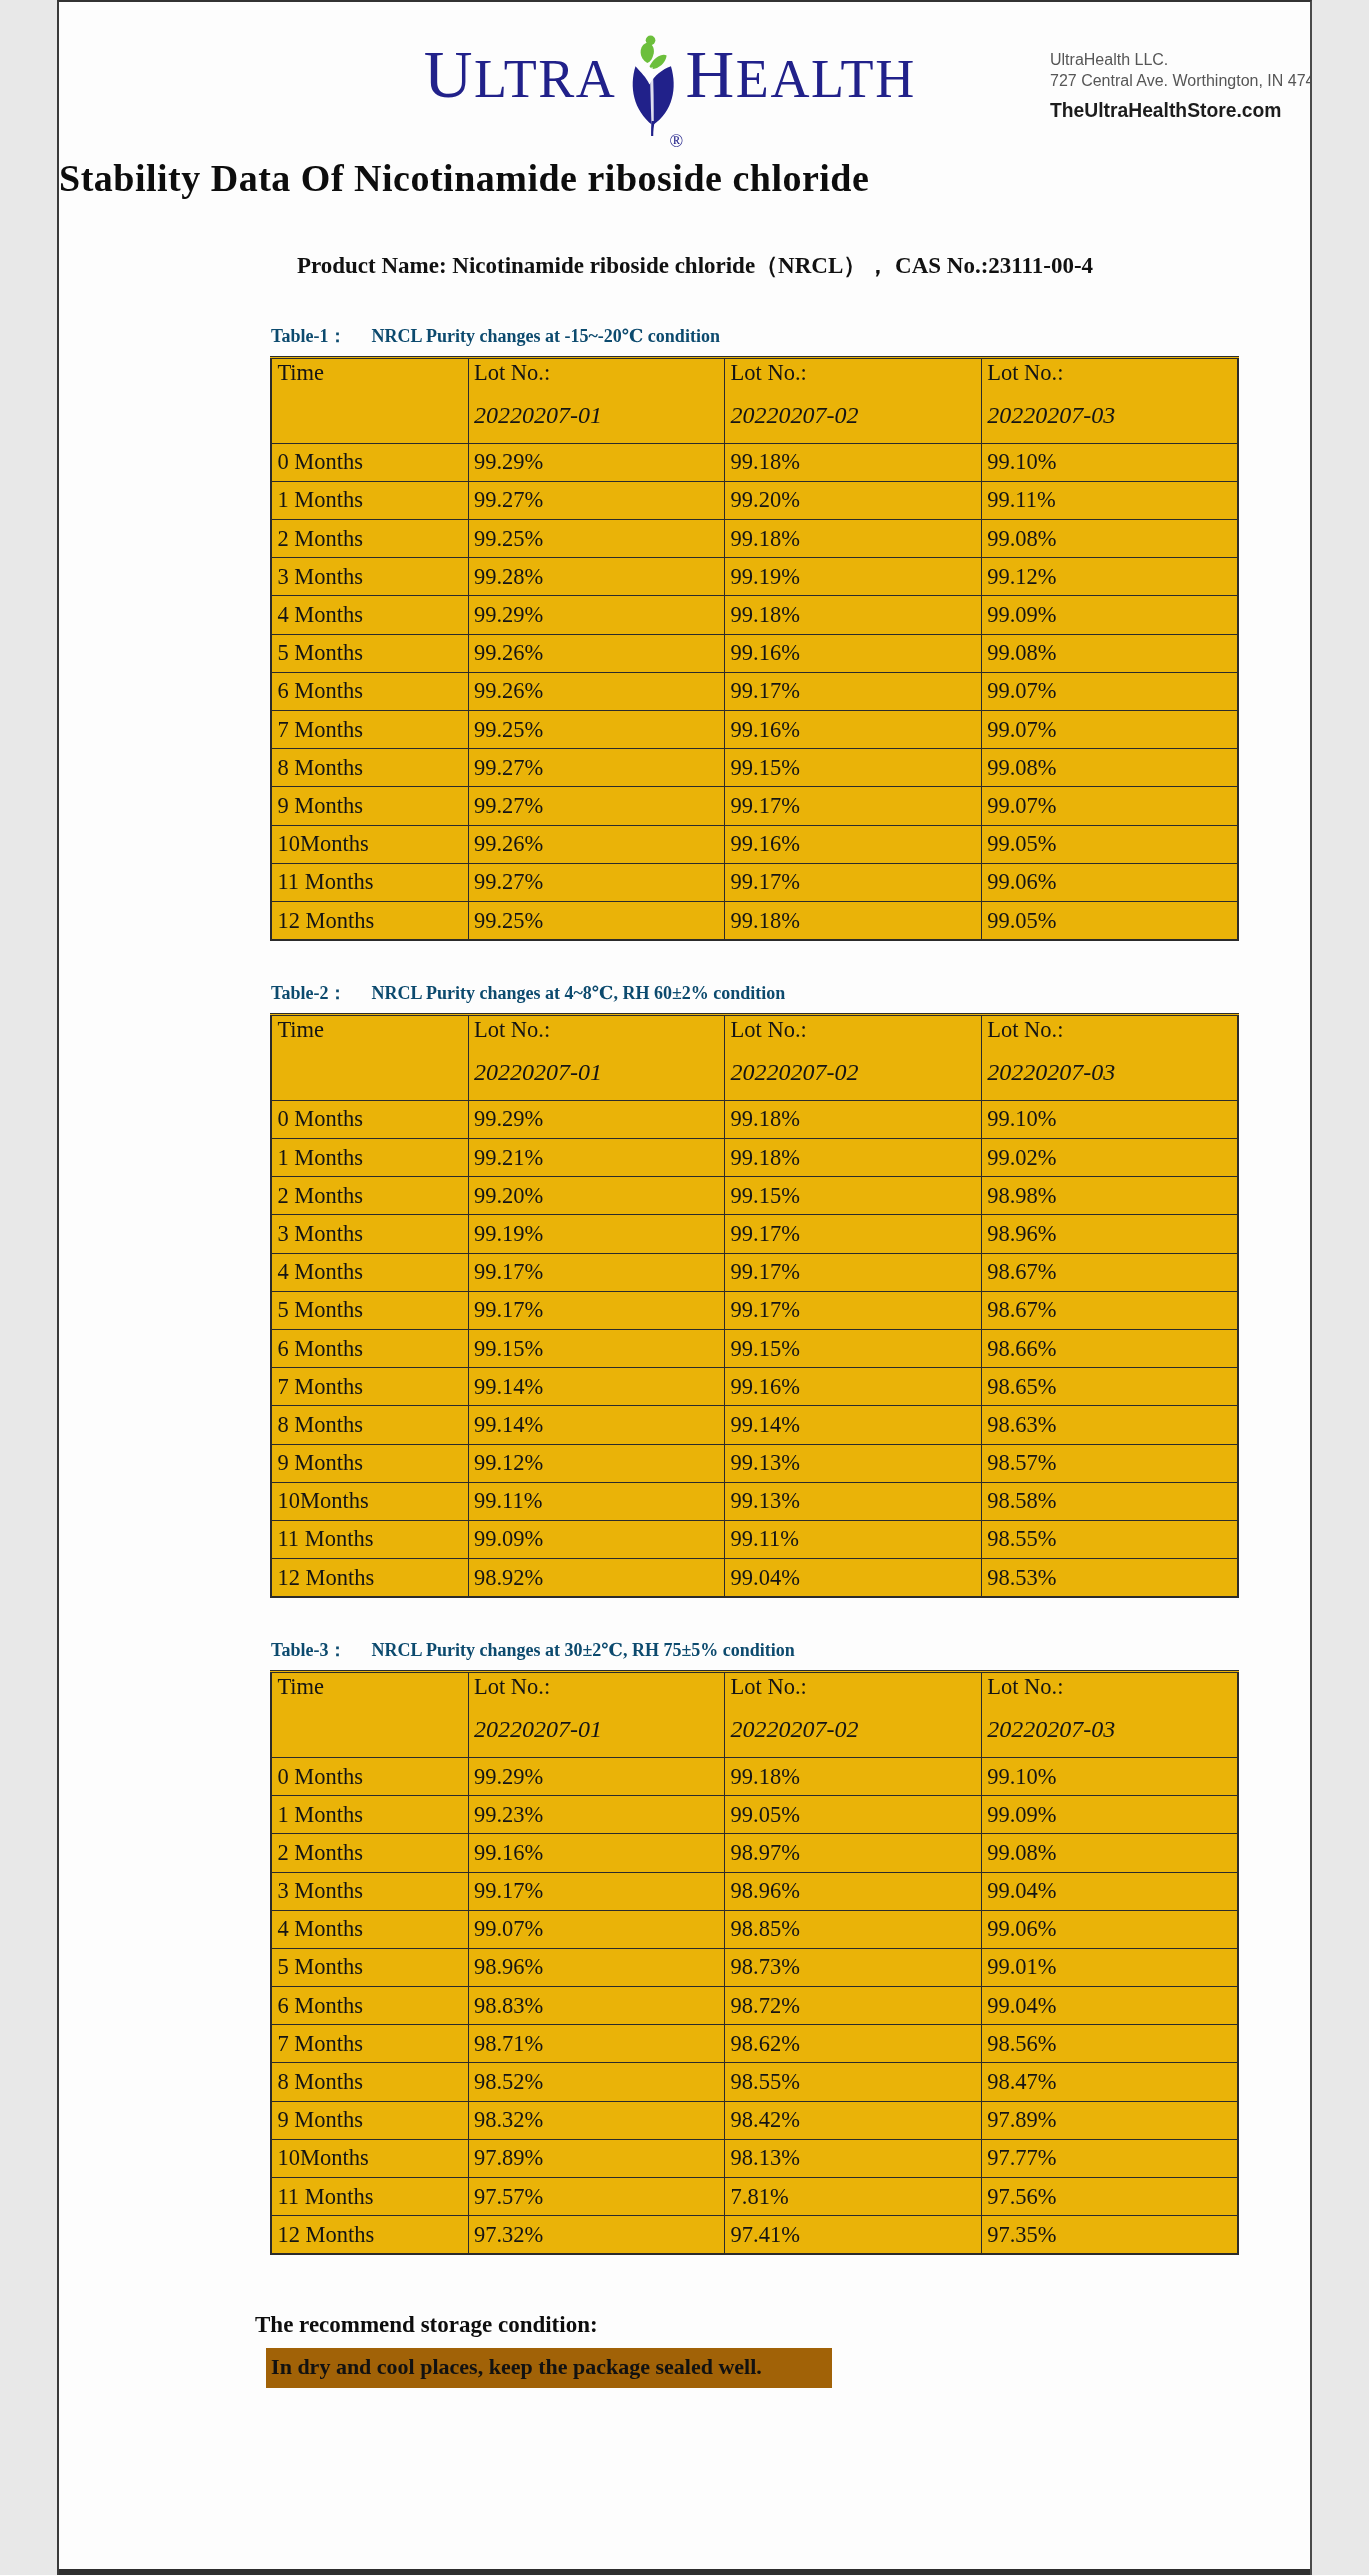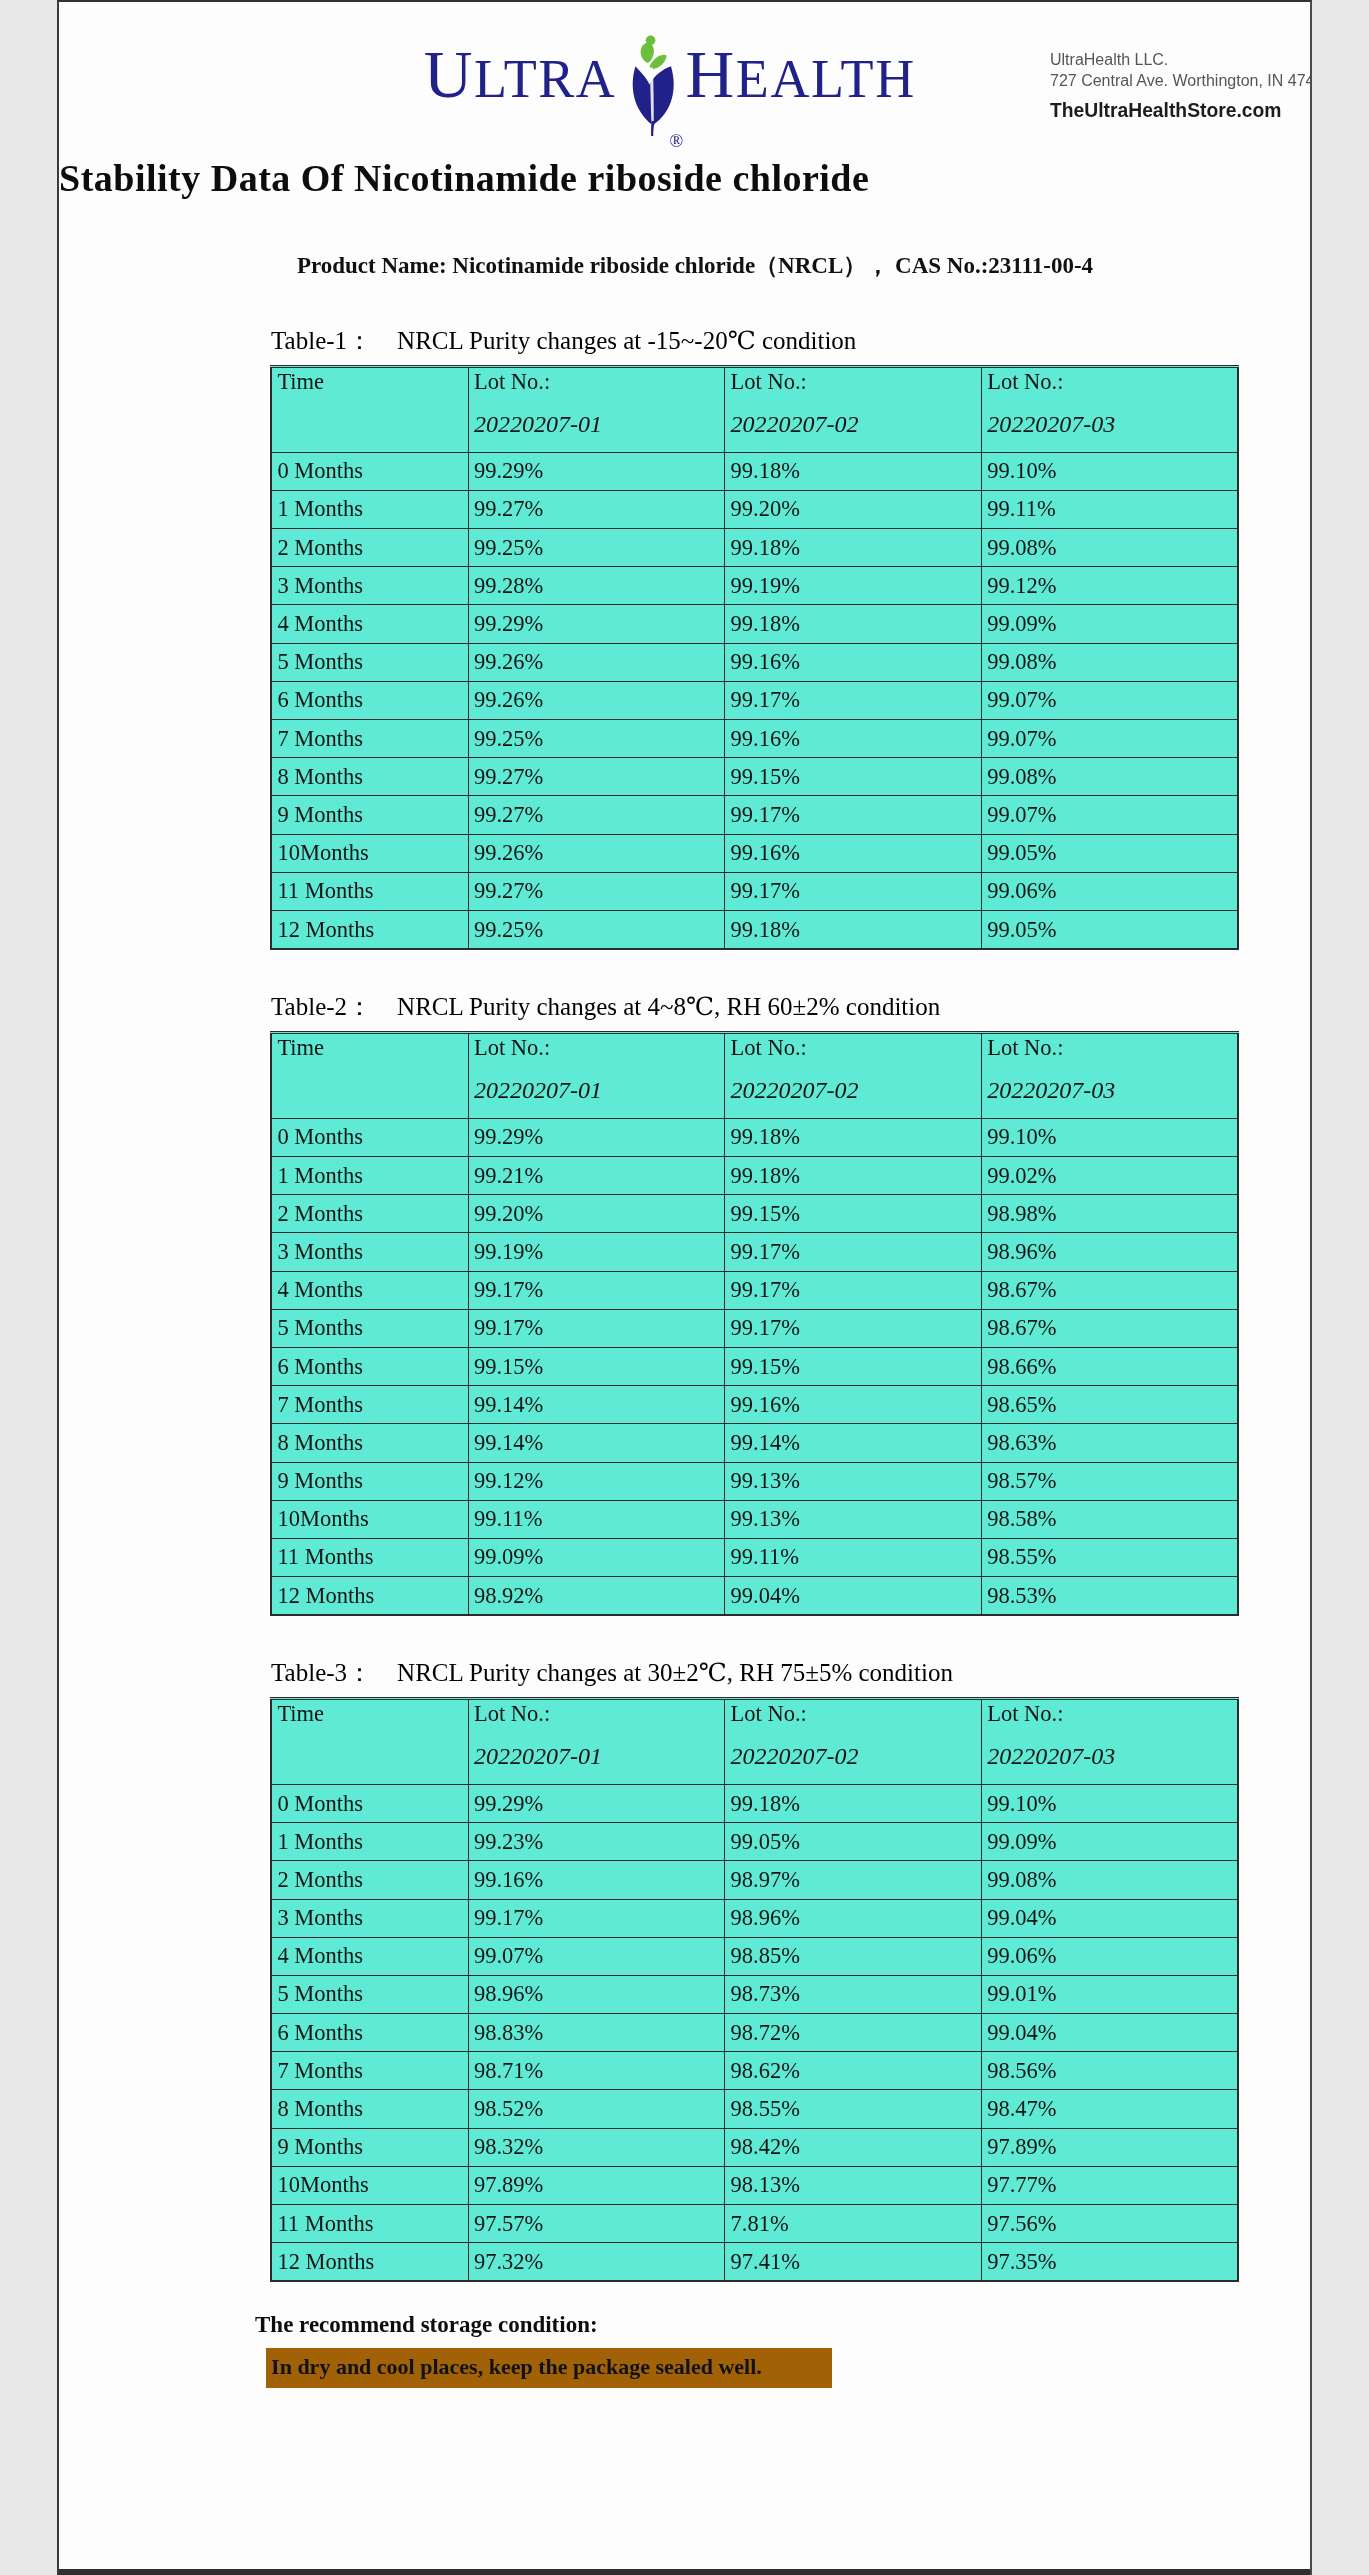--- a/index.html
+++ b/index.html
@@ -54,26 +54,26 @@
   }
   .product-line {
     position:absolute; top:248px; left:0; right:0;
     text-align:center;
     font-size:23px; font-weight:bold; color:#111;padding-left:21px;
   }
 
   
   .content { position:absolute; top:322px; left:211px; width:969px; }
   .table-block { margin-bottom:40px; }
-  .caption { margin:0 0 7.5px 1.1px; font-size:25px; font-weight:normal; color:#000000; }
+  .caption { margin:0 0 7.5px 1.1px; font-size:18px; font-weight:bold; color:#0c4a6e; }
   .caption .cap-cond { margin-left:25px; }
   table.purity {
     width:100%; border-collapse:collapse; table-layout:fixed;
     border:2.1px solid #2b2b2b; border-top:3.8px double #2b2b2b;
-    background:#5eead4;
+    background:#eab308;
     padding-left:20px;
   }
   col.c-time { width:197px; }
   table.purity td {
     border:1.6px solid #2b2b2b;
     padding:1.1px 5.4px;
     font-size:22.5px; color:#141414;
     text-align:left;
   }
   thead td { height:82px; vertical-align:top; padding-top:4.3px; }

